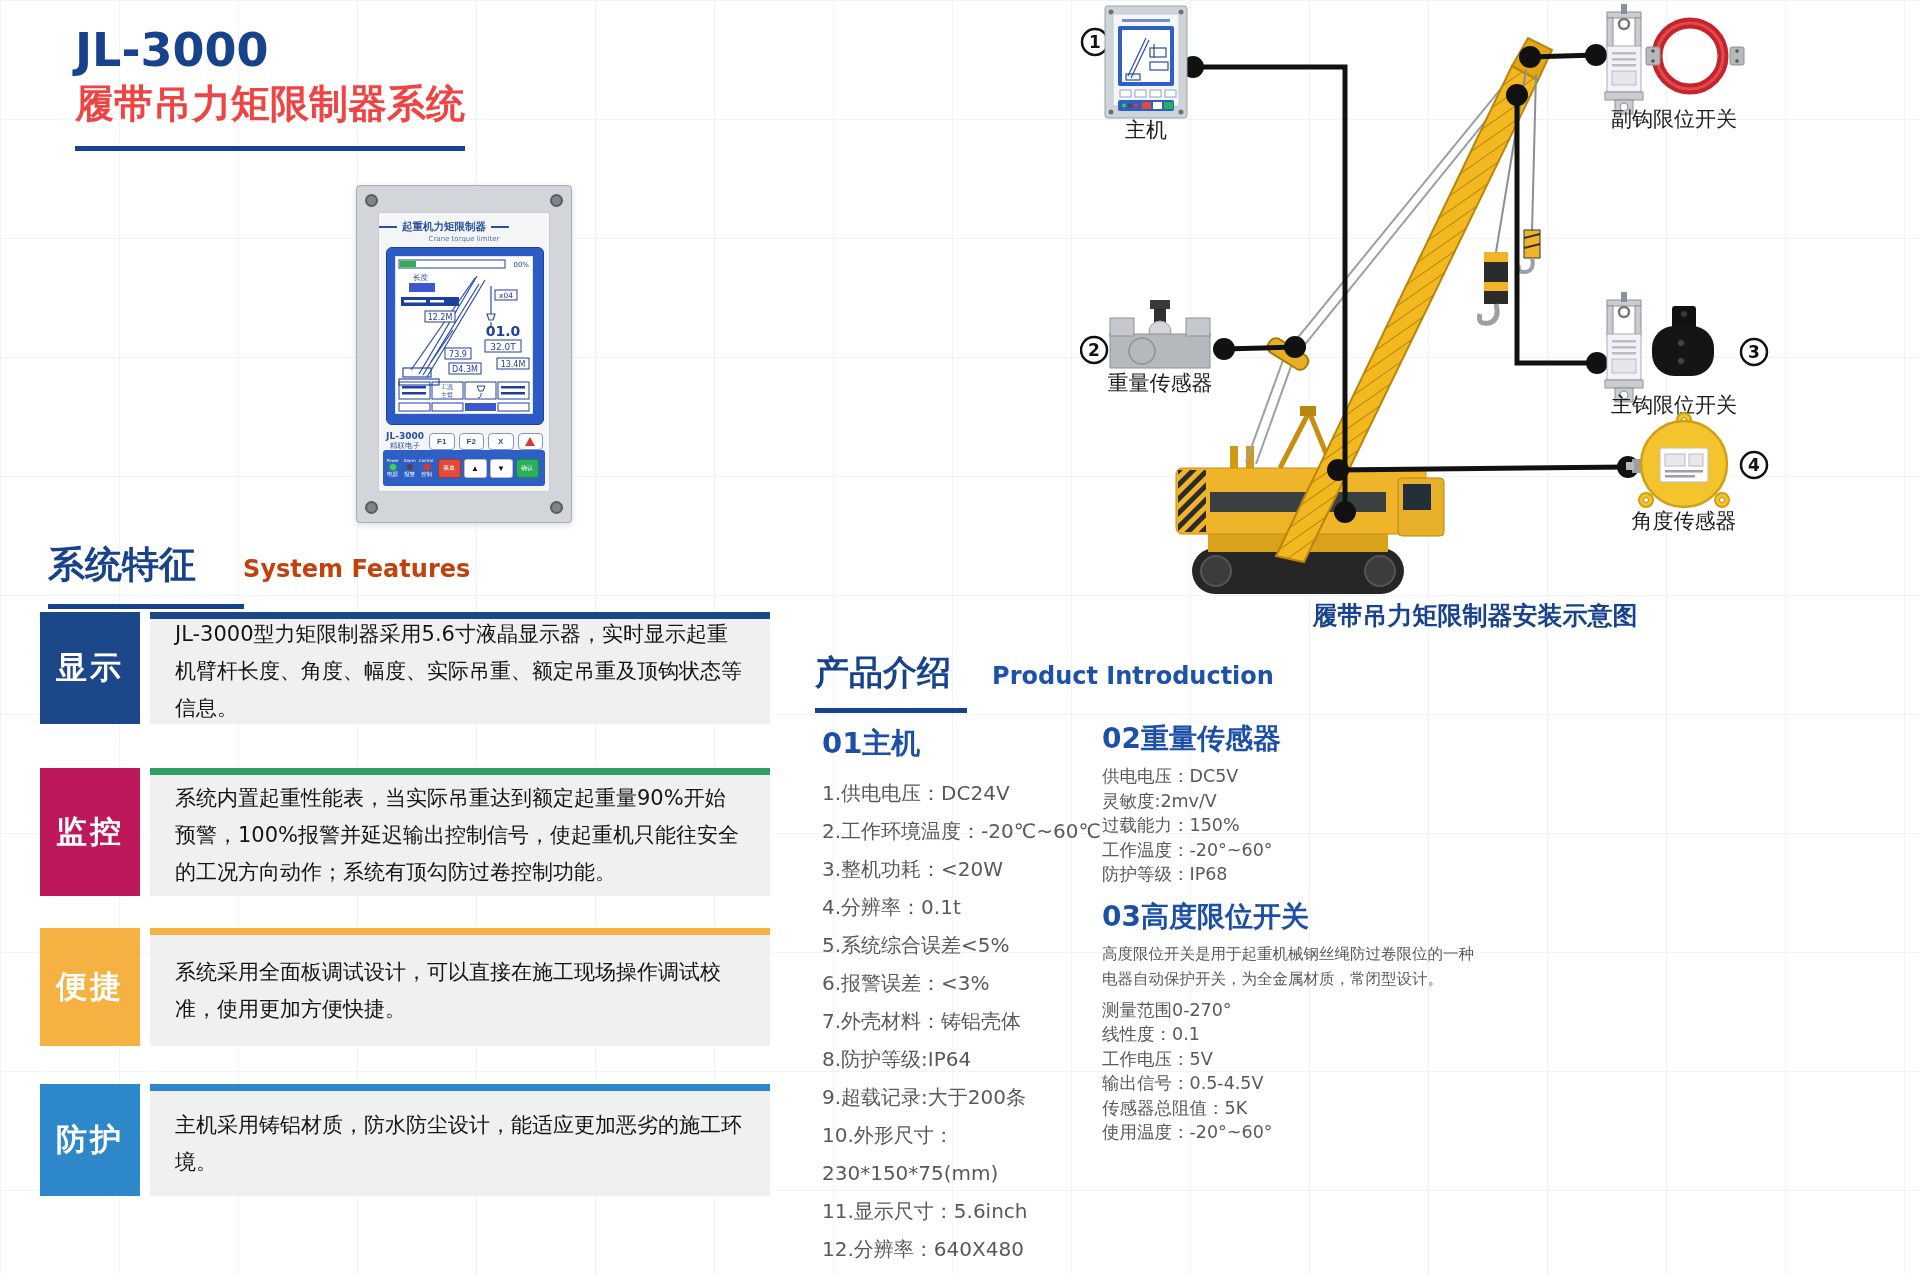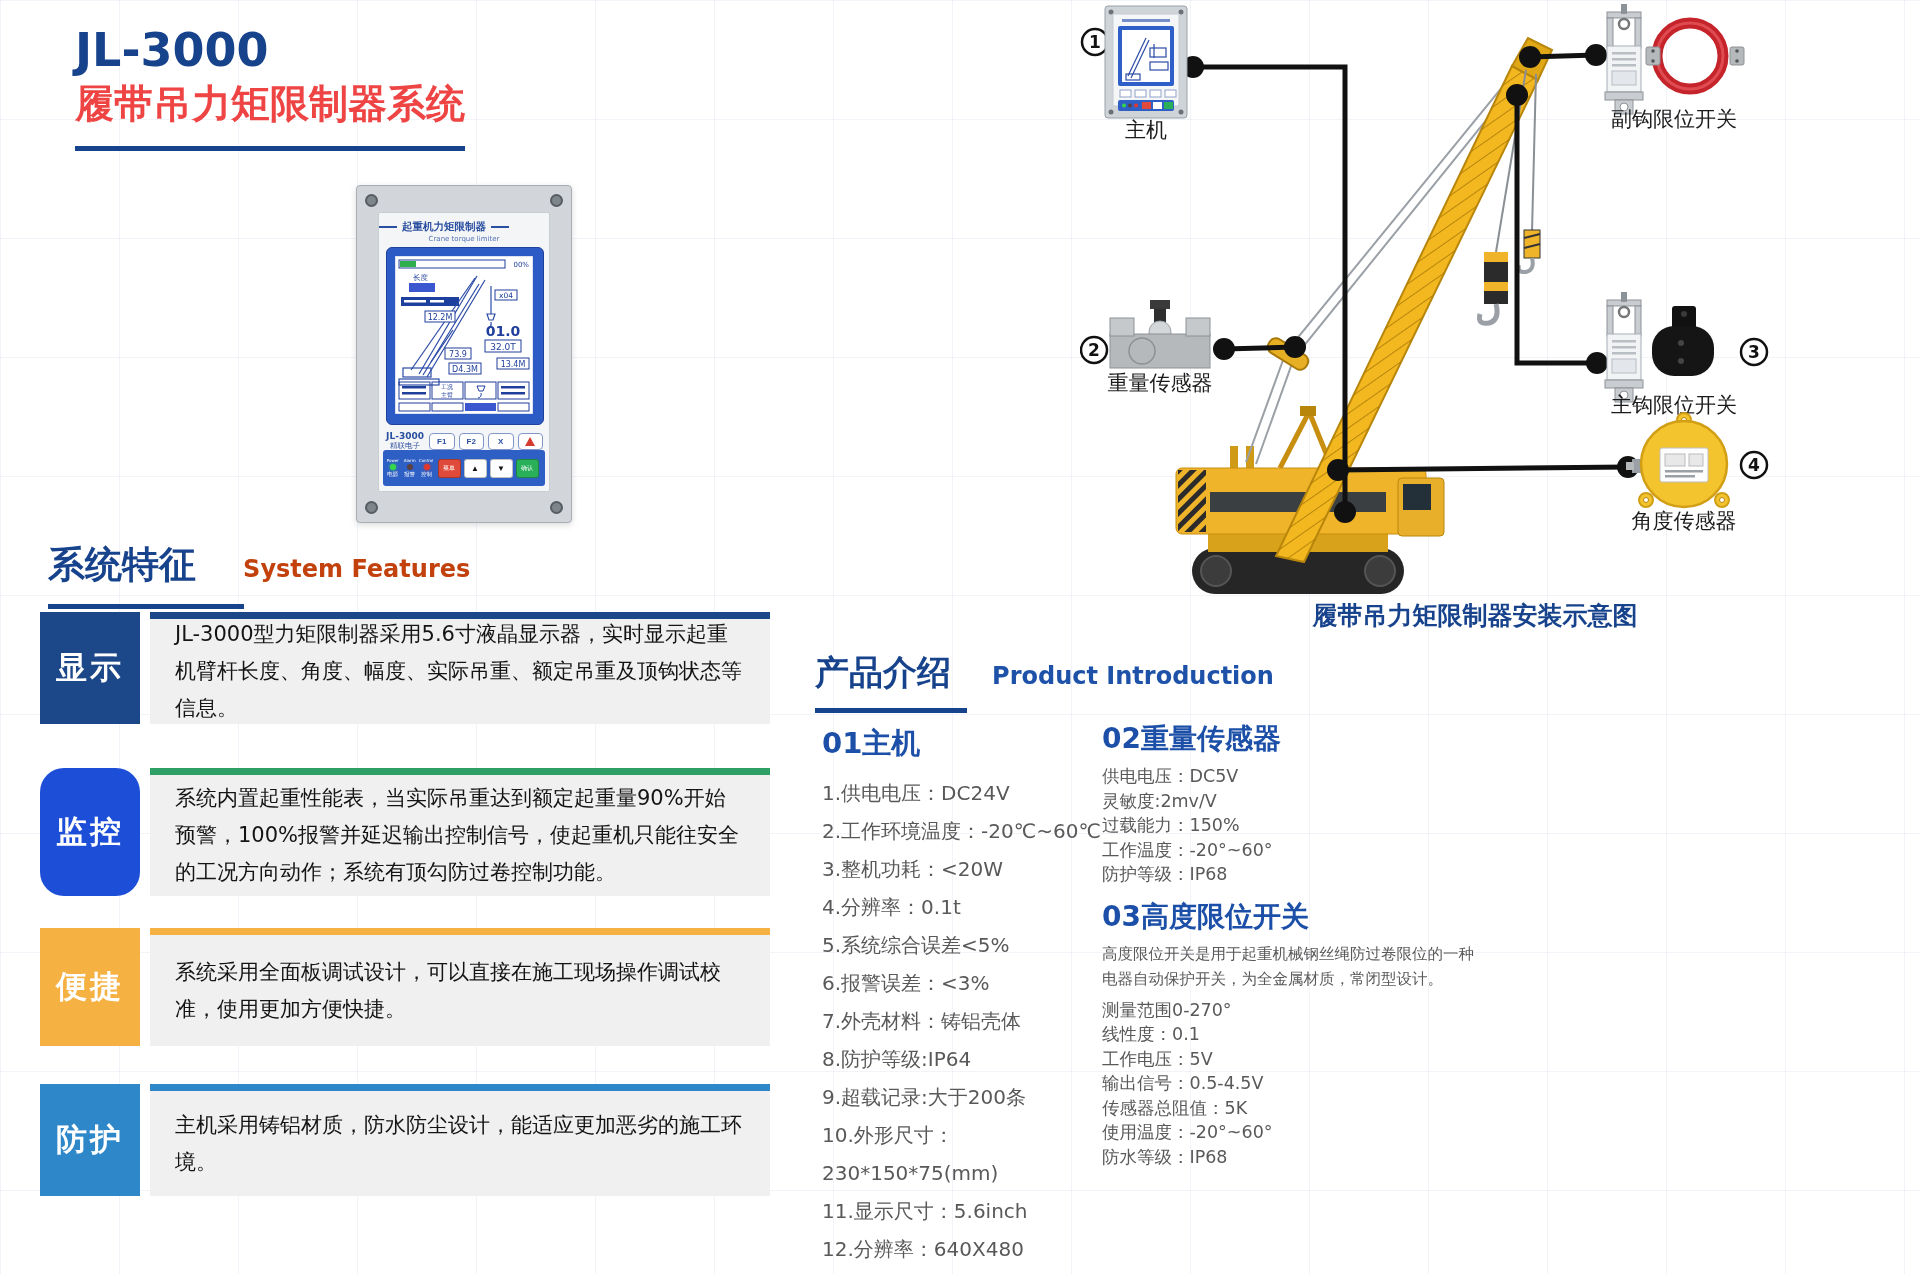--- a/index.html
+++ b/index.html
@@ -68,21 +68,21 @@
   .sf-cn{font-size:37px;font-weight:bold;color:#17428C;display:inline-block;}
   .sf-en{font-size:24px;font-weight:bold;color:#c2410c;margin-left:42px;}
   .sf-underline{position:absolute;left:0;top:64px;width:196px;height:5px;background:#17428C;}
 
   .frow{position:absolute;left:40px;width:730px;display:flex;}
   .fbox{width:100px;color:#fff;display:flex;align-items:center;justify-content:center;
         font-size:31px;font-weight:bold;letter-spacing:3px;flex-shrink:0;}
   .fbody{margin-left:10px;flex:1;background:#f0f0f1;display:flex;align-items:center;
          padding:0 25px;font-size:21px;line-height:37px;color:#141414;}
   .c0 .fbox{background:#1C4789;} .c0 .fbody{border-top:7px solid #1C4789;}
-  .c1 .fbox{background:#1d4ed8;border-radius:24px;} .c1 .fbody{border-top:7px solid #2FA065;}
+  .c1 .fbox{background:#be185d;} .c1 .fbody{border-top:7px solid #2FA065;}
   .c2 .fbox{background:#F5B142;} .c2 .fbody{border-top:7px solid #F5B142;}
   .c3 .fbox{background:#2D87C8;} .c3 .fbody{border-top:7px solid #2D87C8;}
   .r0{top:612px;height:112px;} .r1{top:768px;height:128px;}
   .r2{top:928px;height:118px;} .r3{top:1084px;height:112px;}
 
   
   .pi-header{left:815px;top:650px;width:700px;}
   .pi-cn{font-size:34px;font-weight:bold;color:#17428C;display:inline-block;}
   .pi-en{font-size:24px;font-weight:bold;color:#1D52A8;margin-left:36px;}
   .pi-underline{position:absolute;left:0;top:58px;width:152px;height:5px;background:#17428C;}
@@ -477,15 +477,14 @@
   </ul>
   <div class="s-title mt">03高度限位开关</div>
   <div class="s3-text">高度限位开关是用于起重机械钢丝绳防过卷限位的一种电器自动保护开关，为全金属材质，常闭型设计。</div>
   <ul>
     <li>测量范围0-270°</li>
     <li>线性度：0.1</li>
     <li>工作电压：5V</li>
     <li>输出信号：0.5-4.5V</li>
     <li>传感器总阻值：5K</li>
     <li>使用温度：-20°~60°</li>
-    <li>防水等级：IP68</li>
   </ul>
 </div>
 
 </body></html>

